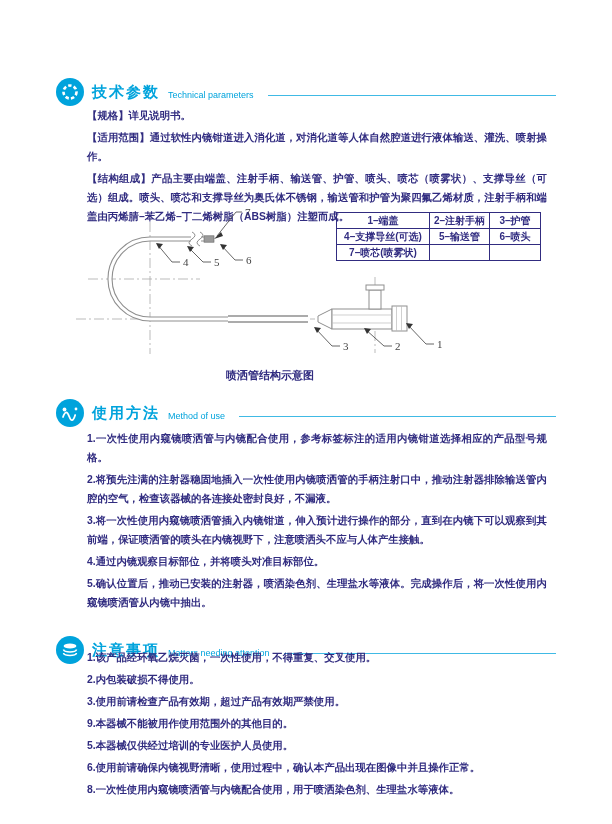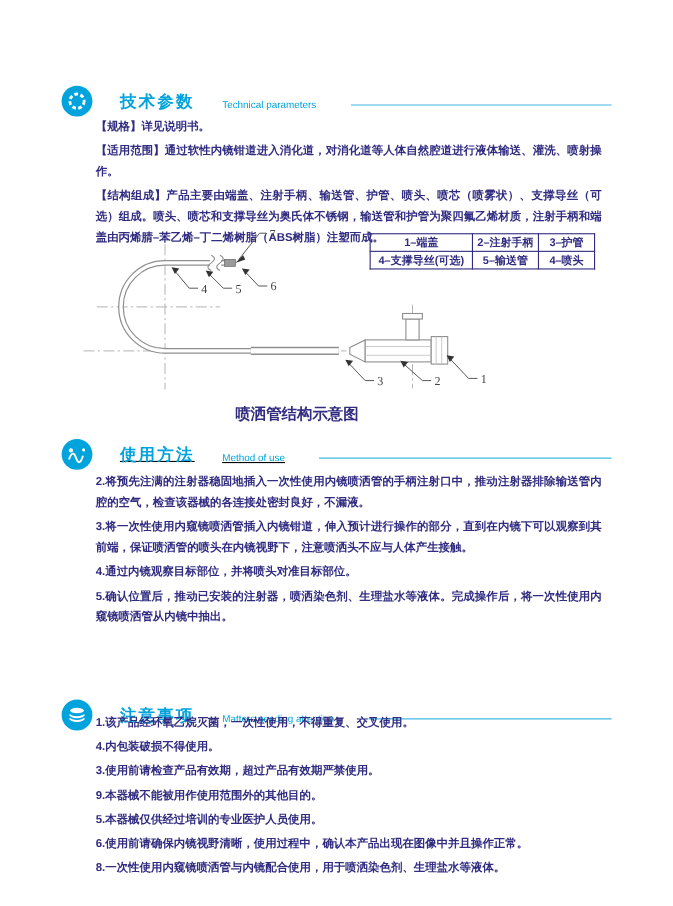--- a/index.html
+++ b/index.html
@@ -1,35 +1,35 @@
 <!DOCTYPE html>
 <html><head>
 <meta charset="utf-8">
 <style>
   html,body{margin:0;padding:0;background:#ffffff;}
   .page{position:relative;width:612px;height:824px;background:#fff;overflow:hidden;
         font-family:"Liberation Sans","DejaVu Sans",sans-serif;}
   
-  .sec-head{position:absolute;left:56px;width:500px;display:flex;align-items:center;gap:25px;}
+  .sec-head{position:absolute;left:56px;width:500px;display:flex;align-items:center;gap:8px;}
   .sec-icon{width:28px;height:28px;border-radius:50%;background:#00a3dc;flex:0 0 28px;
             display:flex;align-items:center;justify-content:center;}
   .sec-zh{font-size:15px;font-weight:bold;color:#00a3dc;letter-spacing:2px;white-space:nowrap;}
   .sec-en{font-size:9px;color:#00a3dc;white-space:nowrap;margin-top:5px;}
   .sec-rule{flex:1;border-top:1px solid rgba(0,163,220,.75);margin-top:6px;margin-left:6px;}
   
   .txt{position:absolute;left:84px;width:466px;color:#312c80;font-size:10.4px;
        line-height:19px;font-weight:600;text-align:justify;}
   .txt p{margin:3px;}
   
   .parts{position:absolute;left:336px;top:212px;border-collapse:collapse;}
   .parts td{border:1px solid #312c80;height:15px;padding:0 3px;text-align:center;
             font-size:10px;font-weight:bold;color:#312c80;white-space:nowrap;}
   .c1{width:86px;margin-left:36px;}.c2{width:53px;}.c3{width:44px;}
   .caption{position:absolute;left:130px;top:368px;width:280px;text-align:center;
-           font-size:14px;font-weight:bold;color:#312c80;}
+           font-size:11px;font-weight:bold;color:#312c80;}
   .diagram{position:absolute;left:60px;top:198px;}
   .dig-num{font-family:"Liberation Serif","DejaVu Serif",serif;font-size:11px;fill:#444;}
 </style>
 </head>
 <body>
 
 <div class="page">
 
   <div class="sec-head" style="top:78px;">
     <span class="sec-icon">
@@ -115,41 +115,47 @@
   <table class="parts">
     <tbody>
         <tr>
       <td class="c1">1–端盖</td>
       <td class="c2">2–注射手柄</td>
       <td class="c3">3–护管</td>
     </tr>
     <tr>
       <td class="c1">4–支撑导丝(可选)</td>
       <td class="c2">5–输送管</td>
-      <td class="c3">4–喷头</td>
+      <td class="c3">6–喷头</td>
+    </tr>
+    <tr>
+      <td class="c1">7–喷芯(喷雾状)</td>
+      <td class="c2"></td>
+      <td class="c3"></td>
     </tr>
   </tbody>
     </table>
 
   <div class="caption">喷洒管结构示意图</div>
 
-  <div class="sec-head" style="top:399px;text-decoration:underline;">
+  <div class="sec-head" style="top:399px;">
     <span class="sec-icon">
       <svg width="28" height="28" viewBox="-14 -14 28 28">
         <circle cx="-5.5" cy="-3.5" r="1.9" fill="#fff"></circle>
         <path d="M-7 4 q3.2 -9 6.2 -0.5 q3 8 6 -1.5" fill="none" stroke="#fff" stroke-width="1.8" stroke-linecap="round"></path>
         <circle cx="6" cy="-4" r="1.4" fill="#fff"></circle>
       </svg>
     </span>
     <span class="sec-zh">使用方法</span>
     <span class="sec-en">Method of use</span>
     <span class="sec-rule"></span>
   </div>
 
   <div class="txt" style="top:426px;">
+    <p>1.一次性使用内窥镜喷洒管与内镜配合使用，参考标签标注的适用内镜钳道选择相应的产品型号规格。</p>
     <p>2.将预先注满的注射器稳固地插入一次性使用内镜喷洒管的手柄注射口中，推动注射器排除输送管内腔的空气，检查该器械的各连接处密封良好，不漏液。</p>
     <p>3.将一次性使用内窥镜喷洒管插入内镜钳道，伸入预计进行操作的部分，直到在内镜下可以观察到其前端，保证喷洒管的喷头在内镜视野下，注意喷洒头不应与人体产生接触。</p>
     <p>4.通过内镜观察目标部位，并将喷头对准目标部位。</p>
     <p>5.确认位置后，推动已安装的注射器，喷洒染色剂、生理盐水等液体。完成操作后，将一次性使用内窥镜喷洒管从内镜中抽出。</p>
   </div>
 
   <div class="sec-head" style="top:636px;justify-content:center;">
     <span class="sec-icon">
       <svg width="28" height="28" viewBox="-14 -14 28 28">
         <ellipse cx="0" cy="-4" rx="6.4" ry="2.5" fill="#fff"></ellipse>
@@ -157,21 +163,21 @@
         <path d="M-6.4 3 a6.4 2.5 0 0 0 12.8 0" fill="none" stroke="#fff" stroke-width="1.7"></path>
       </svg>
     </span>
     <span class="sec-zh">注意事项</span>
     <span class="sec-en">Matters needing attention</span>
     <span class="sec-rule"></span>
   </div>
 
   <div class="txt" style="top:645px;">
     <p>1.该产品经环氧乙烷灭菌，一次性使用，不得重复、交叉使用。</p>
-    <p>4.内包装破损不得使用。</p>
+    <p>2.内包装破损不得使用。</p>
     <p>3.使用前请检查产品有效期，超过产品有效期严禁使用。</p>
     <p>9.本器械不能被用作使用范围外的其他目的。</p>
     <p>5.本器械仅供经过培训的专业医护人员使用。</p>
     <p>6.使用前请确保内镜视野清晰，使用过程中，确认本产品出现在图像中并且操作正常。</p>
     <p>8.一次性使用内窥镜喷洒管与内镜配合使用，用于喷洒染色剂、生理盐水等液体。</p>
   </div>
 
 </div>
 
 </body></html>

